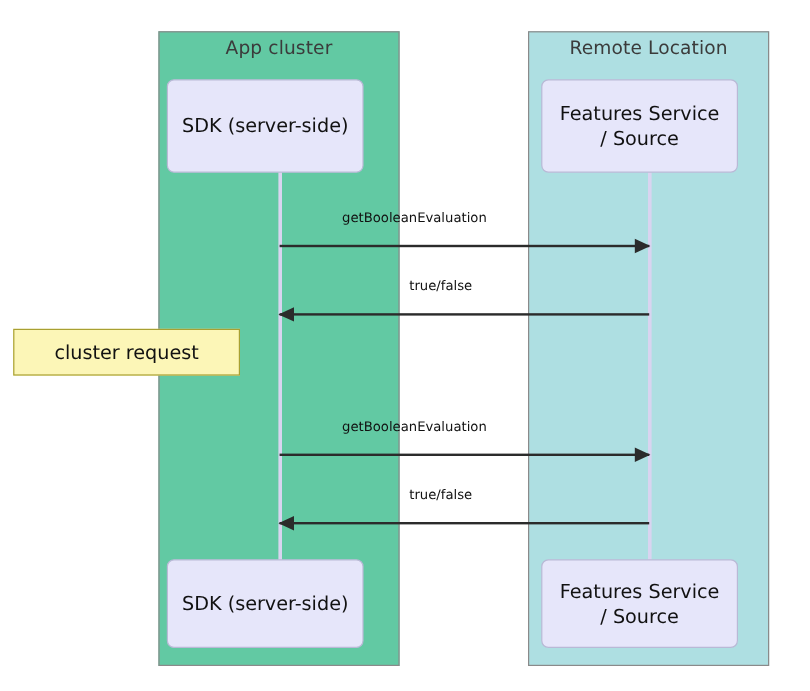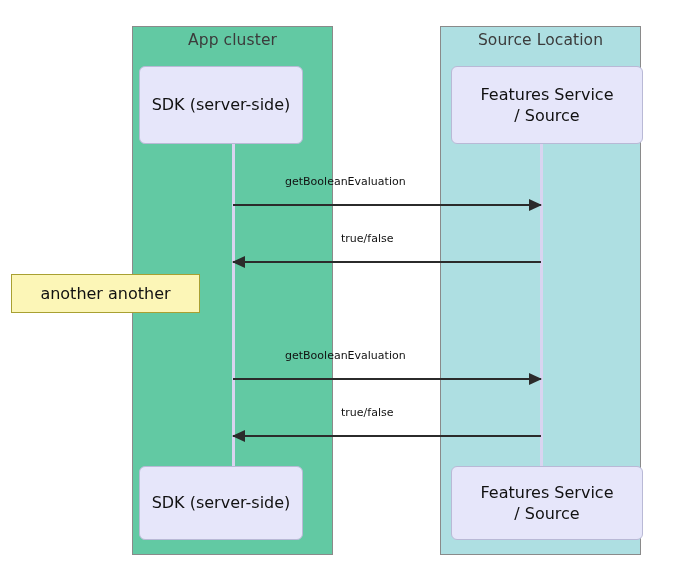--- a/index.html
+++ b/index.html
@@ -74,21 +74,21 @@
     align-items: center;
     justify-content: center;
     text-align: center;
     font-size: 16px;
     color: #111111;
     line-height: 1.32;
     white-space: pre-line;
     z-index: 3;
   }
   .p-left  { left: 139px; width: 164px; }
-  .p-right { left: 451px; width: 192px; }
+  .p-right { left: 451px; width: 164px; }
   .p-top    { top: 66px;  height: 78px; }
   .p-bottom { top: 466px; height: 74px; }
 
   
   .msg {
     position: absolute;
     height: 2px;
     background: #2b2b2b;
     left: 233px;
     width: 308px;
@@ -140,41 +140,41 @@
 </head>
 <body>
 
 <div id="diagram">
 
   <div class="group group-left">
     <div class="group-title">App cluster</div>
   </div>
 
   <div class="group group-right">
-    <div class="group-title">Source Location</div>
+    <div class="group-title">Remote Location</div>
   </div>
 
   <div class="lifeline lifeline-left"></div>
   <div class="lifeline lifeline-right"></div>
 
   <div class="participant p-left p-top">SDK (server-side)</div>
   <div class="participant p-right p-top">Features Service
 / Source</div>
 
   <div class="msg-label" style="left:285px; top:175px;">getBooleanEvaluation</div>
   <div class="msg arrow-right" style="top:204px;">
     <span class="arrowhead"></span>
   </div>
 
   <div class="msg-label" style="left:341px; top:232px;">true/false</div>
   <div class="msg arrow-left" style="top:261px;">
     <span class="arrowhead"></span>
   </div>
 
-  <div class="note">another another</div>
+  <div class="note">cluster request</div>
 
   <div class="msg-label" style="left:285px; top:349px;">getBooleanEvaluation</div>
   <div class="msg arrow-right" style="top:378px;">
     <span class="arrowhead"></span>
   </div>
 
   <div class="msg-label" style="left:341px; top:406px;">true/false</div>
   <div class="msg arrow-left" style="top:435px;">
     <span class="arrowhead"></span>
   </div>

